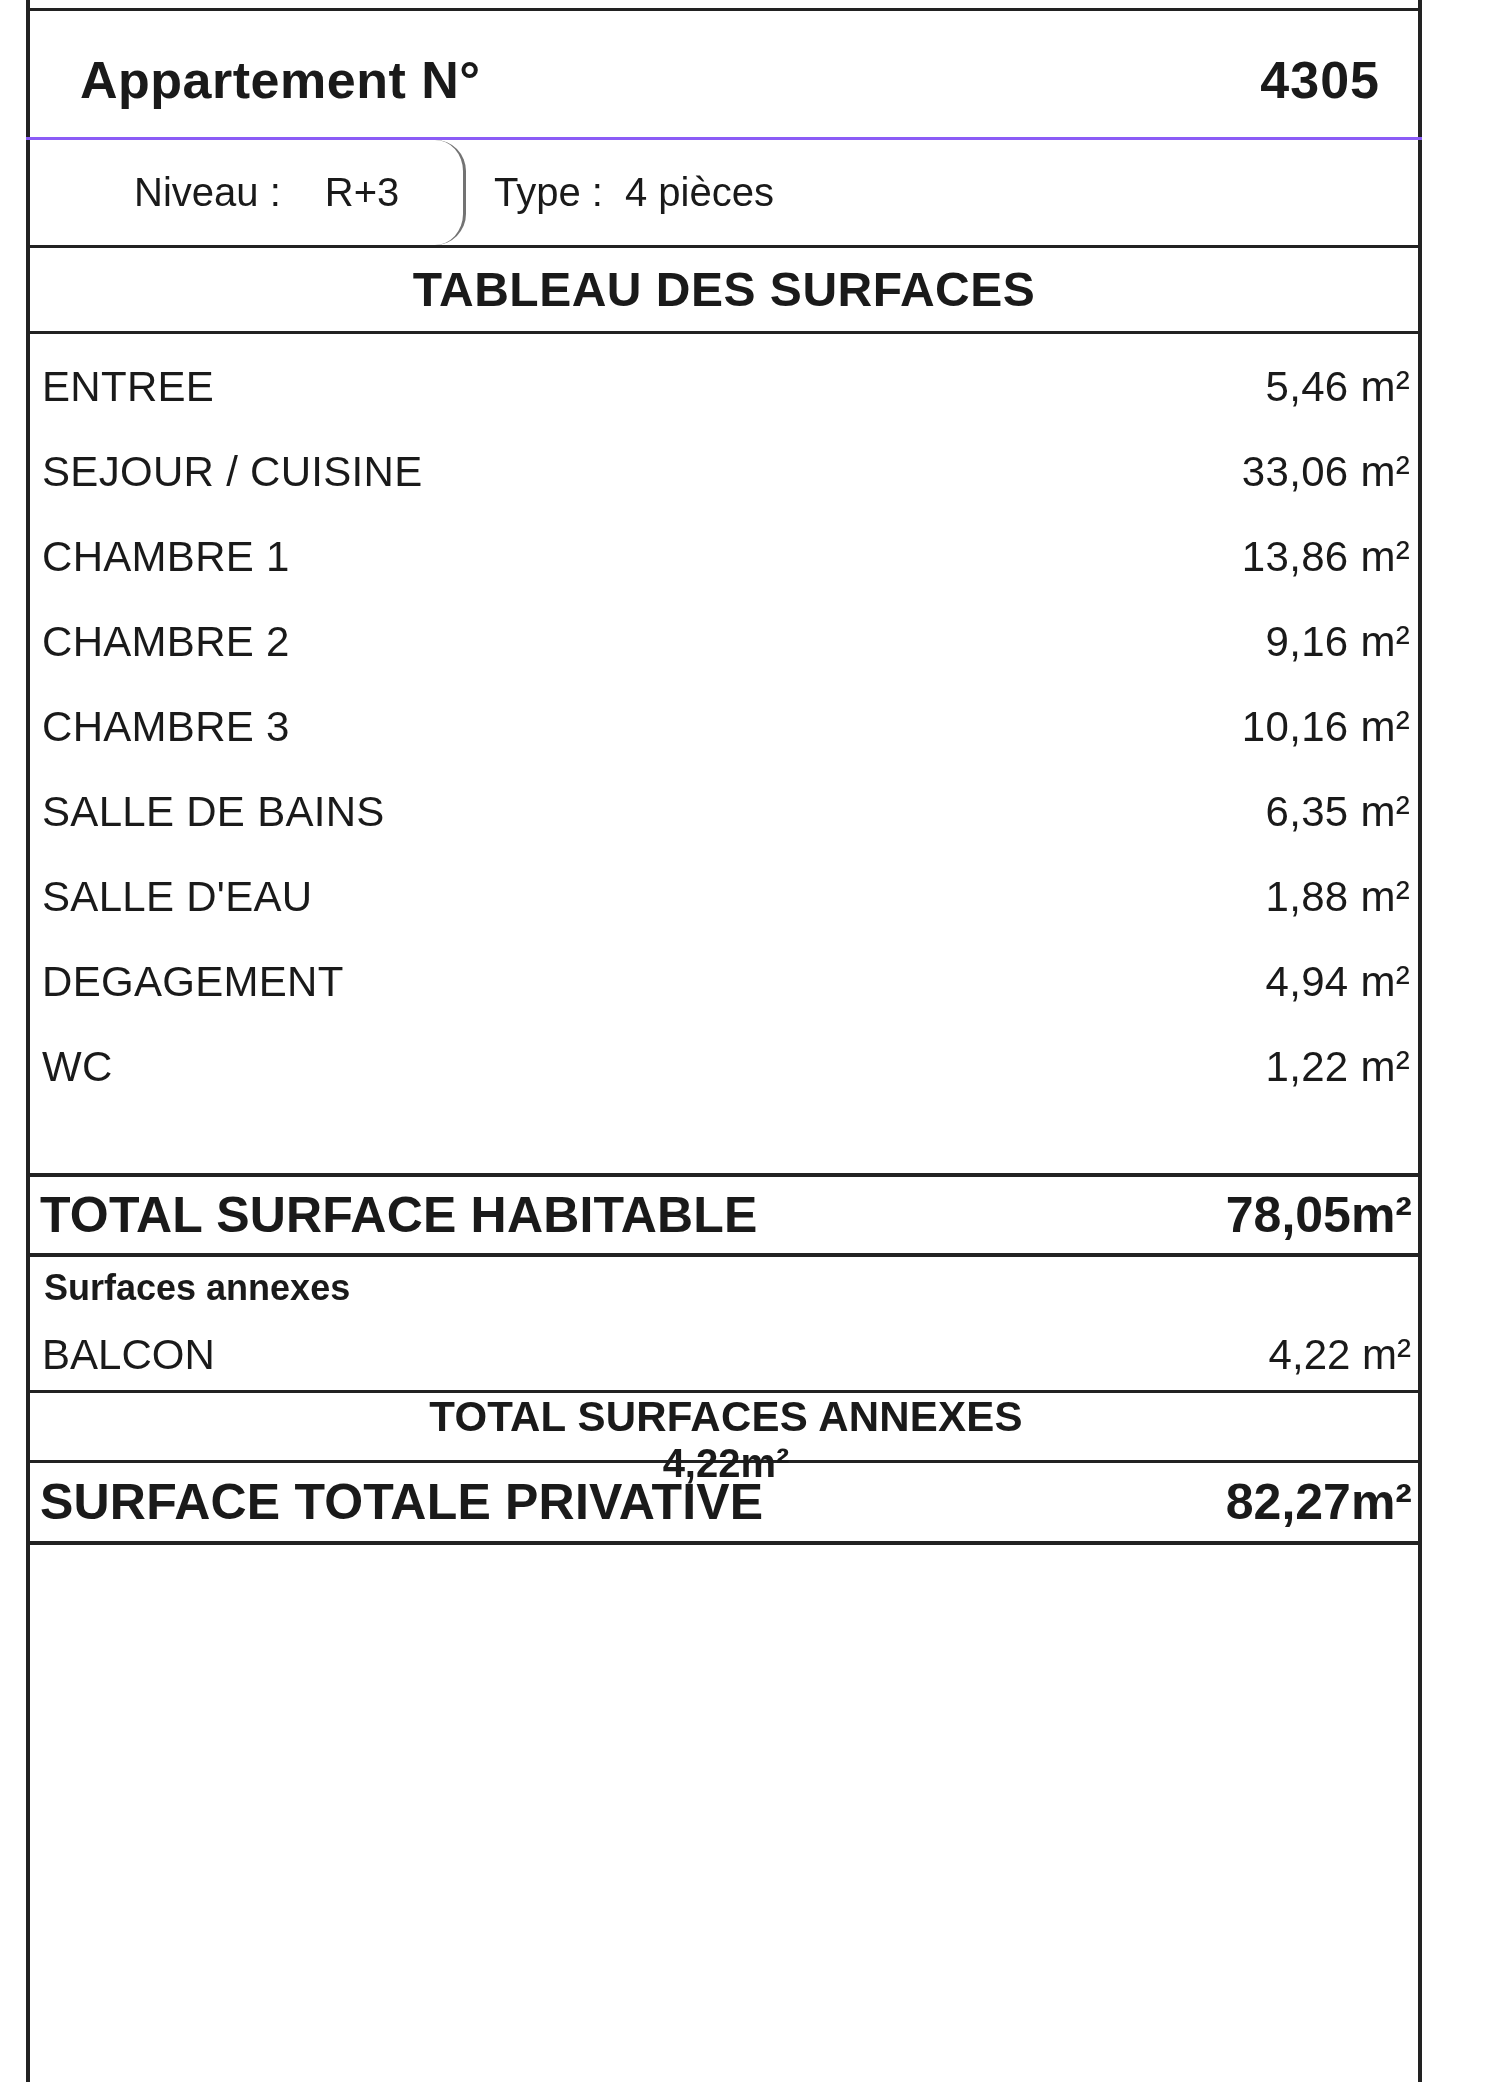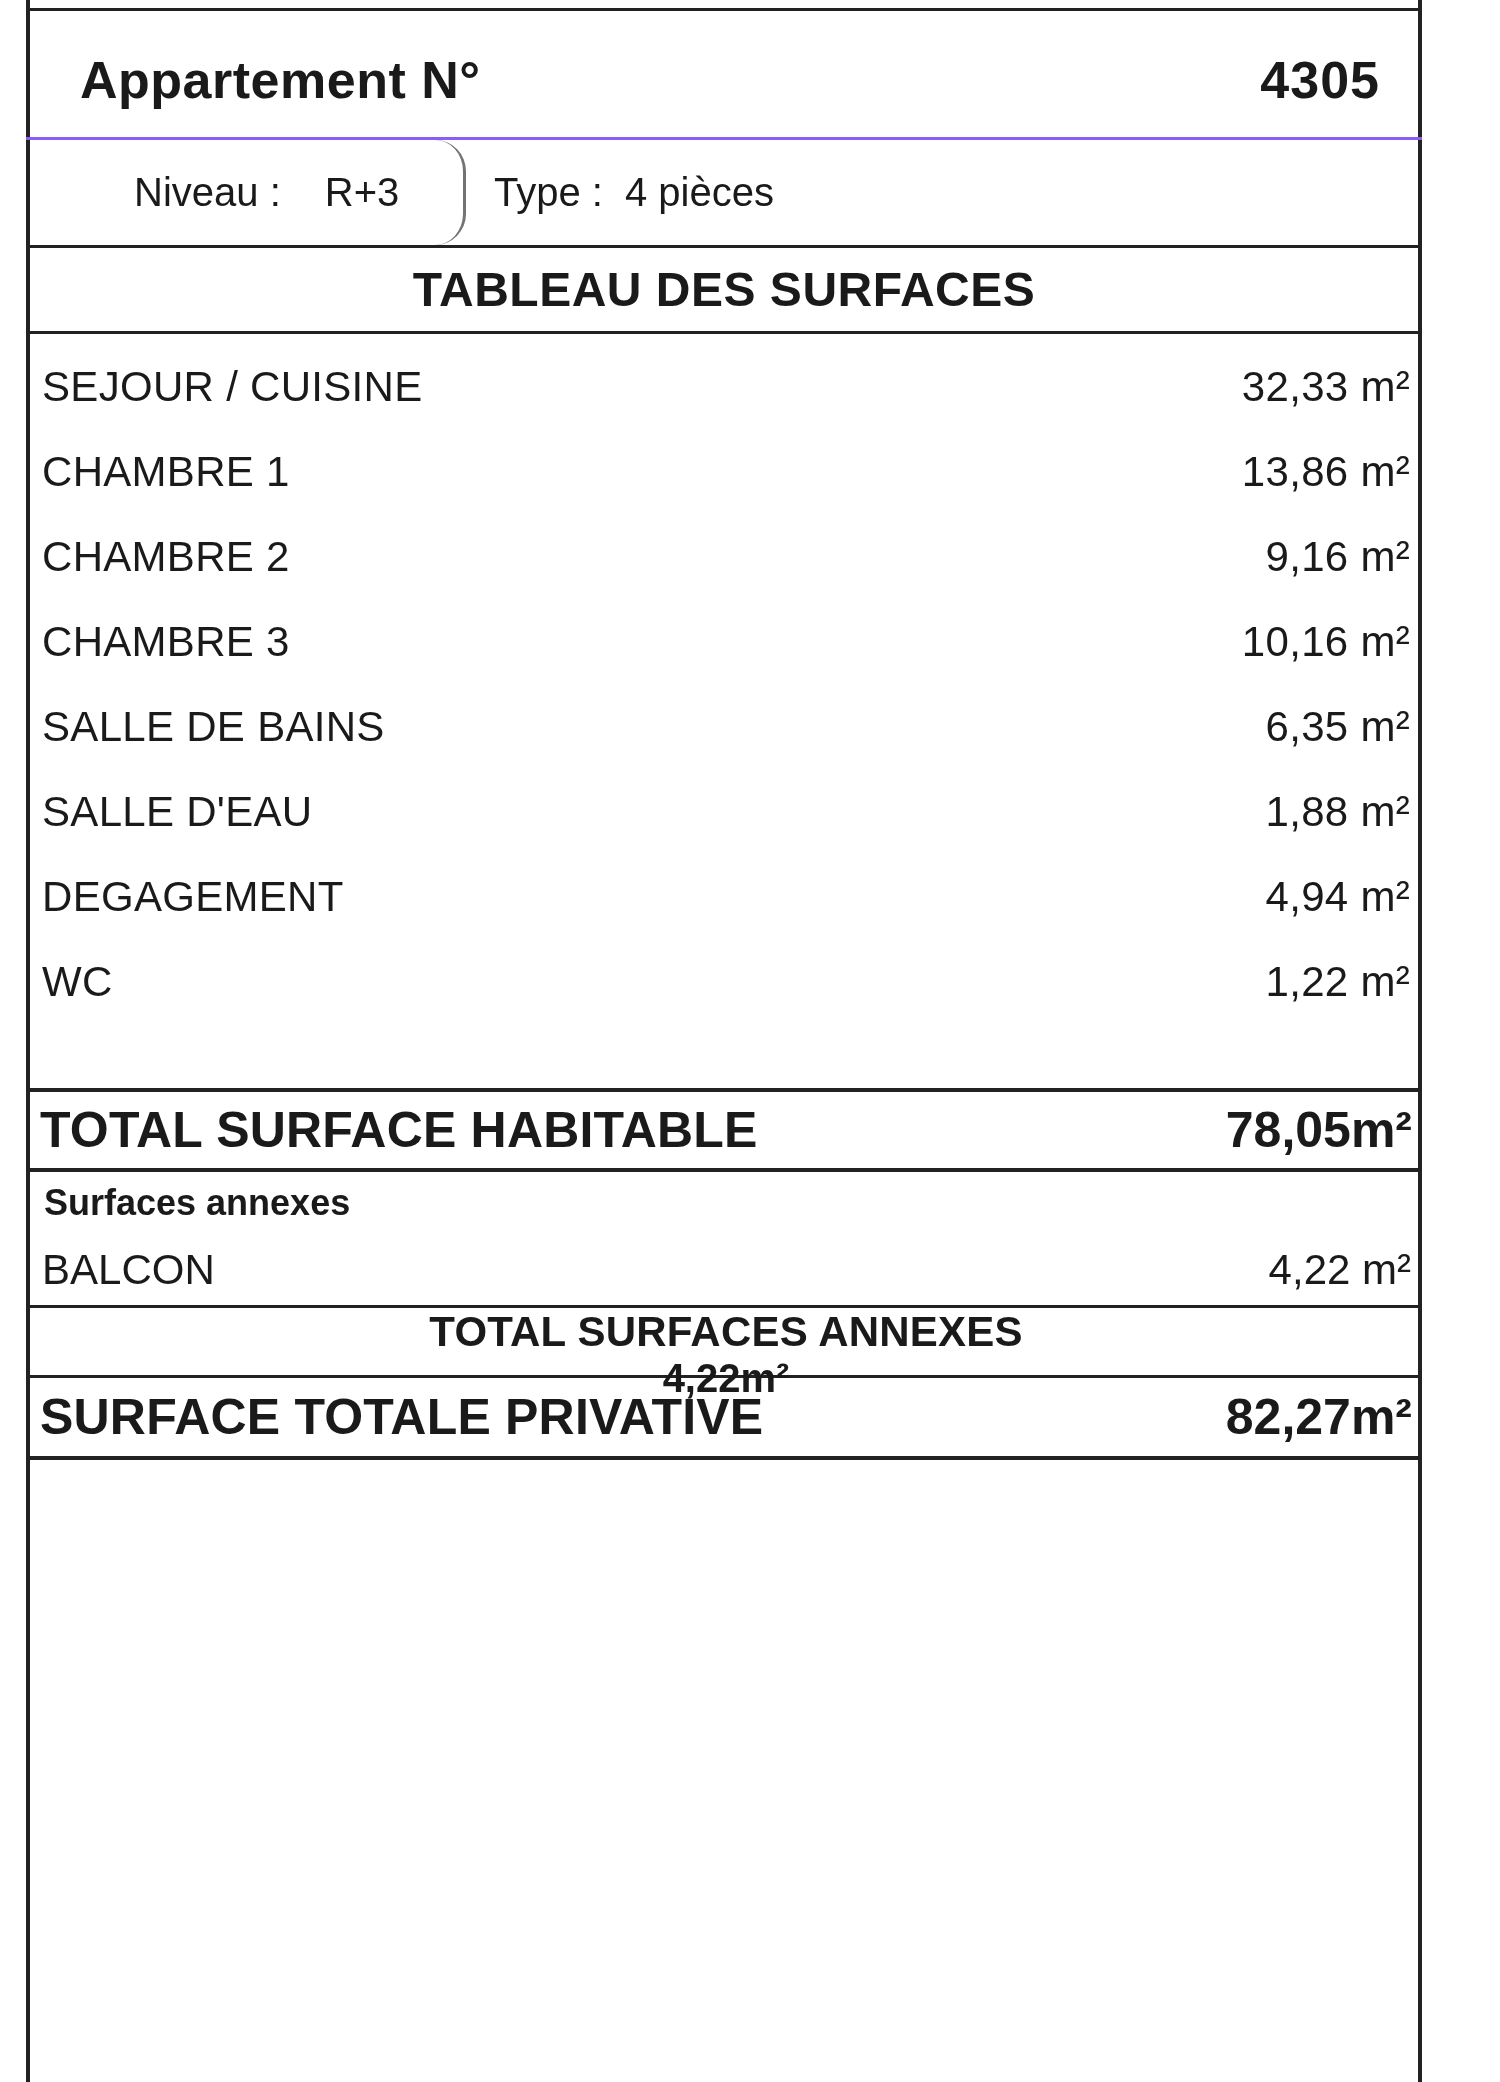--- a/index.html
+++ b/index.html
@@ -259,22 +259,26 @@
         <span class="v">4 pièces</span>
       </div>
     </div>
 
     <div class="row section-row">
       <span class="t">TABLEAU DES SURFACES</span>
     </div>
 
     <div class="lines">
       <div class="line">
+        <span class="name">ENTREE</span>
+        <span class="area">5,46 m²</span>
+      </div>
+      <div class="line">
         <span class="name">SEJOUR / CUISINE</span>
-        <span class="area">32,33 m²</span>
+        <span class="area">33,06 m²</span>
       </div>
       <div class="line">
         <span class="name">CHAMBRE 1</span>
         <span class="area">13,86 m²</span>
       </div>
       <div class="line">
         <span class="name">CHAMBRE 2</span>
         <span class="area">9,16 m²</span>
       </div>
       <div class="line">

